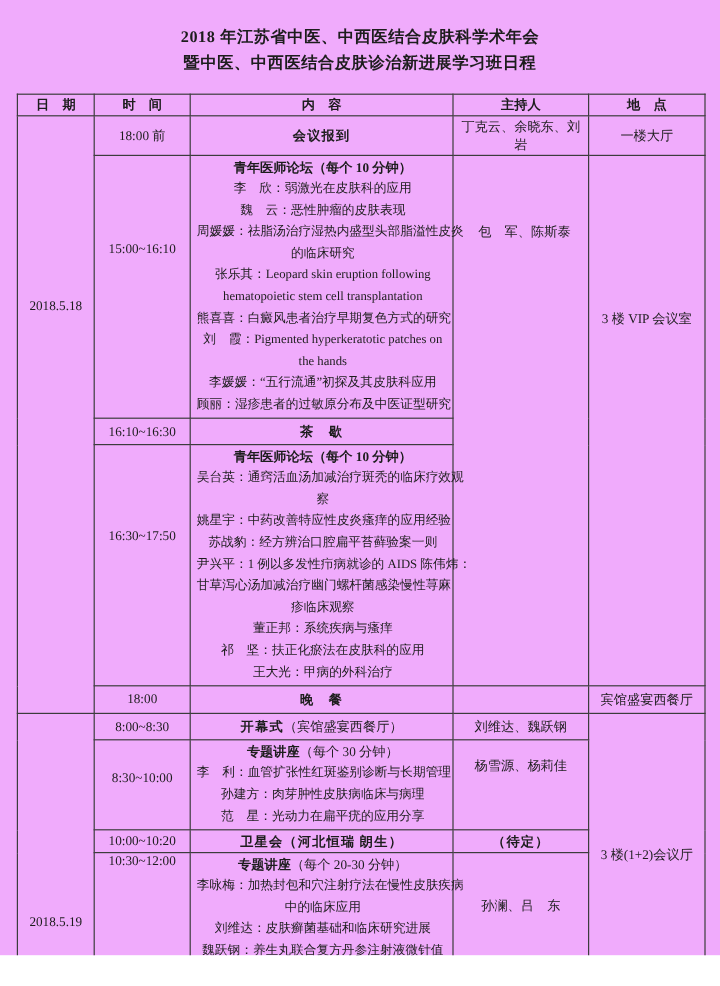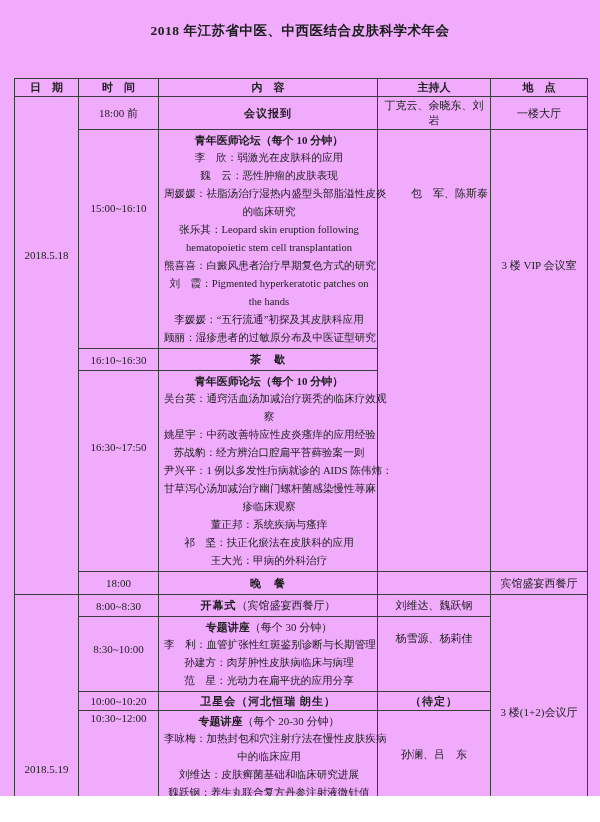--- a/index.html
+++ b/index.html
@@ -8,30 +8,31 @@
   .doc-title{padding-top:20px;text-align:center;font-weight:bold;font-size:13.5px;line-height:22px;letter-spacing:0.5px;}
   table.schedule{position:absolute;left:14px;top:78px;width:573px;border-collapse:collapse;table-layout:fixed;}
   td,th{border:1px solid #3c3c3c;font-size:11px;vertical-align:middle;text-align:center;padding:1px 2px;word-break:break-all;}
   th{font-weight:bold;height:15px;}
   .vt{vertical-align:top;}
   .ccell{text-align:left;padding:1px 3px 1px 5px;}
   .ctitle{font-weight:bold;text-align:center;line-height:18px;font-size:11px;white-space:nowrap;}
   .ctitle .note{font-weight:normal;}
   .cline{line-height:18px;font-size:10.6px;white-space:nowrap;text-align:center;}
   .banner{font-weight:bold;letter-spacing:1px;}
-  .host-left{text-align:right;padding-left:8px;}
+  .host-left{text-align:center;padding-left:8px;}
   .h21{height:21px;} .h22{height:22px;} .h19{height:19px;} .h23{height:23px;}
 </style>
 </head>
 <body>
 
 <div class="page">
 
   <div class="doc-title">
     <div>2018 年江苏省中医、中西医结合皮肤科学术年会</div>
+    <div>暨中医、中西医结合皮肤诊治新进展学习班日程</div>
   </div>
 
   <table class="schedule">
     <colgroup>
       <col style="width:64px">
         <col style="width:80px">
         <col style="width:219px">
         <col style="width:113px">
         <col style="width:97px">
     </colgroup>

